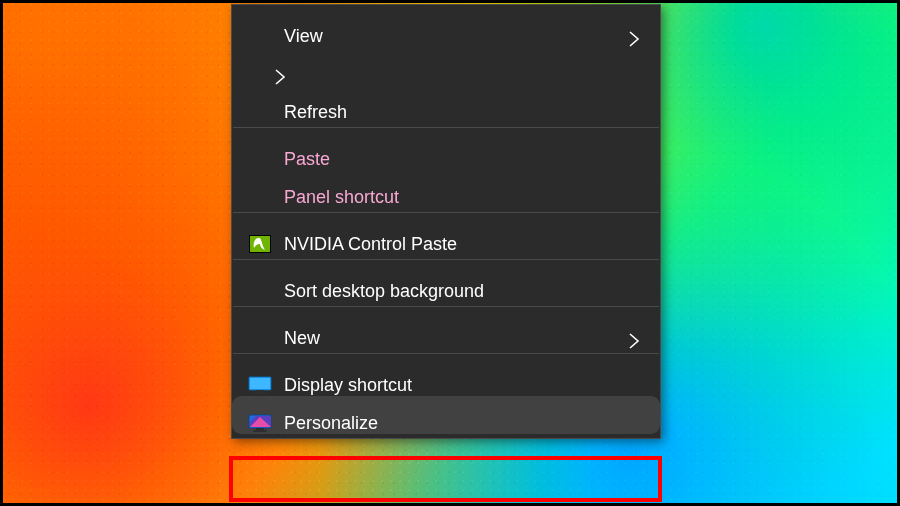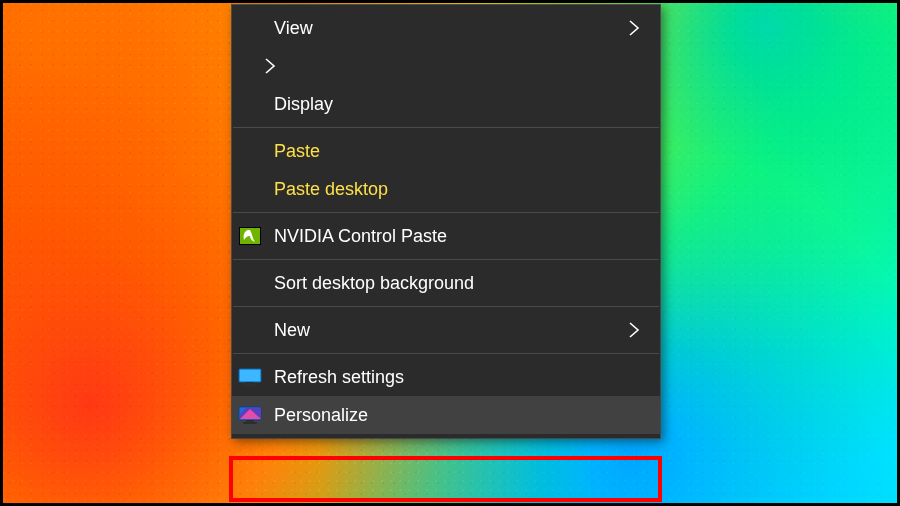--- a/index.html
+++ b/index.html
@@ -26,25 +26,25 @@
   .frame{position:absolute;inset:0;border:3px solid #000;box-sizing:border-box;pointer-events:none;}
 
   .menu{
     position:absolute;left:231px;top:4px;width:428px;
     background:#2b2b2b;color:#fff;font-size:18px;
     box-shadow:3px 3px 10px rgba(0,0,0,0.45);
     border:1px solid #4a4a4a;
     padding:4px 0;
   }
   .item{
-    display:flex;align-items:center;height:38px;
-    padding:0 18px 0 4px;box-sizing:border-box;position:relative;
+    display:flex;align-items:flex-end;height:38px;
+    padding:0 18px 0 14px;box-sizing:border-box;position:relative;
   }
-  .item.hover{background:#414141;}
-  .item.disabled{color:#fde047;}
+  .item.hover{background:#414141;border-radius:9px;}
+  .item.disabled{color:#f9a8d4;}
   .icon-slot{width:28px;height:22px;display:flex;align-items:center;justify-content:center;flex:0 0 28px;}
   .label{flex:1 1 auto;padding-left:10px;white-space:nowrap;}
   .chev{flex:0 0 14px;}
   .chev svg{display:block;}
   .sep{height:1px;background:#4a4a4a;margin:4px 1px;}
 
   .highlight-box{
     position:absolute;border:4px solid #ff0000;box-sizing:border-box;pointer-events:none;
   }
 </style>
@@ -69,33 +69,33 @@
     <span class="icon-slot"></span>
     <span class="chev">
       <svg width="12" height="16" viewBox="0 0 12 16">
           <path d="M2 1 L10 8 L2 15" stroke="#fff" stroke-width="1.6" fill="none"></path>
         </svg>
     </span>
   </div>
 
   <div class="item">
     <span class="icon-slot"></span>
-    <span class="label">Display</span>
+    <span class="label">Refresh</span>
   </div>
 
   <div class="sep"></div>
 
   <div class="item disabled">
     <span class="icon-slot"></span>
     <span class="label">Paste</span>
   </div>
 
   <div class="item disabled">
     <span class="icon-slot"></span>
-    <span class="label">Paste desktop</span>
+    <span class="label">Panel shortcut</span>
   </div>
 
   <div class="sep"></div>
 
   <div class="item">
     <span class="icon-slot">
       <svg width="22" height="18" viewBox="0 0 22 18">
         <rect x="0" y="0" width="22" height="18" fill="#000"></rect>
         <rect x="1" y="1" width="20" height="16" fill="#6fb400"></rect>
         <path d="M9 3 C5 4 4 9 5 13 C7 10 8 9 11 9 C11 12 13 14 16 15 C13 10 13 6 11 3 Z" fill="#fff"></path>
@@ -127,21 +127,21 @@
 
   <div class="item">
     <span class="icon-slot">
       <svg width="24" height="18" viewBox="0 0 24 18">
         <rect x="1" y="1" width="22" height="13" rx="1" fill="#1da1ff" stroke="#0d6fb8" stroke-width="0.8"></rect>
         <rect x="2" y="2" width="20" height="11" fill="#3db7ff"></rect>
         <rect x="8" y="14" width="8" height="2" fill="#2e2e2e"></rect>
         <rect x="5" y="16" width="14" height="2" rx="1" fill="#2e2e2e"></rect>
       </svg>
     </span>
-    <span class="label">Refresh settings</span>
+    <span class="label">Display shortcut</span>
   </div>
 
   <div class="item hover">
     <span class="icon-slot">
       <svg width="24" height="18" viewBox="0 0 24 18">
         <rect x="1" y="1" width="22" height="13" rx="1" fill="#1d6bdc" stroke="#0b3f8a" stroke-width="0.8"></rect>
         <polygon points="2,13 2,8 8,2 23,2 23,13" fill="#5a3fbf"></polygon>
         <polygon points="2,13 12,3 23,13" fill="#ff4fa3" opacity="0.85"></polygon>
         <rect x="8" y="14" width="8" height="2" fill="#2e2e2e"></rect>
         <rect x="5" y="16" width="14" height="2" rx="1" fill="#2e2e2e"></rect>

